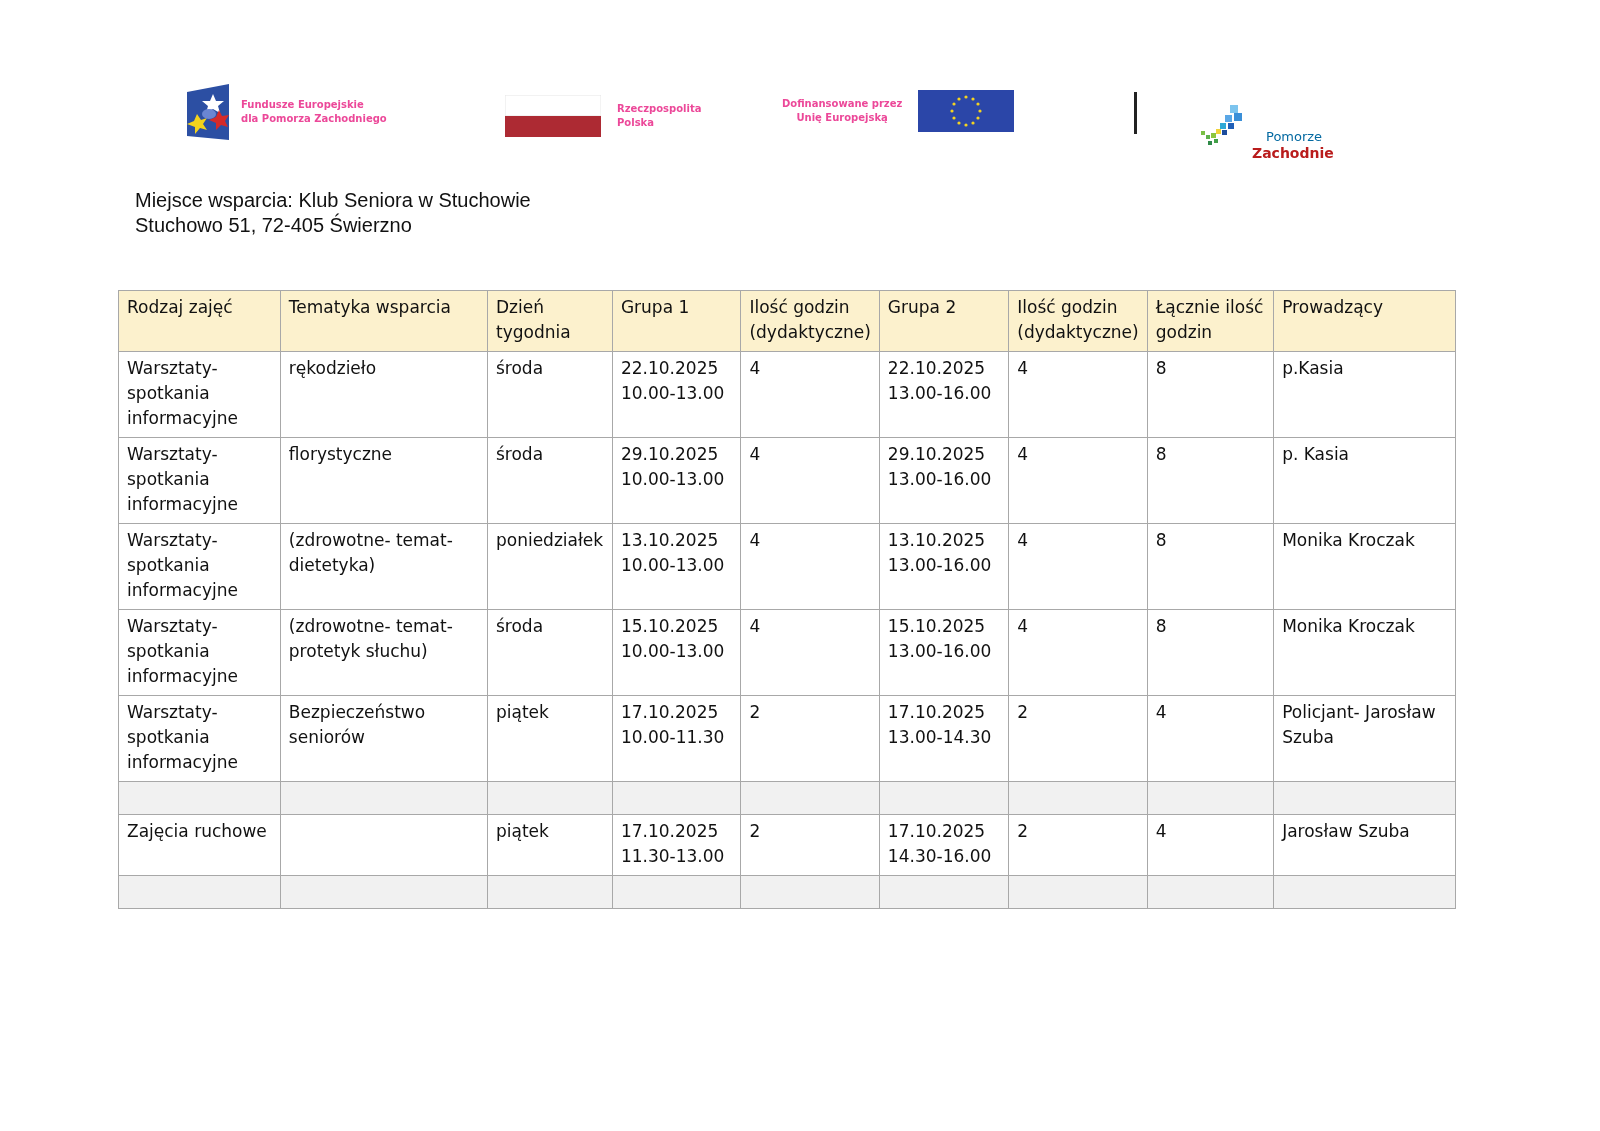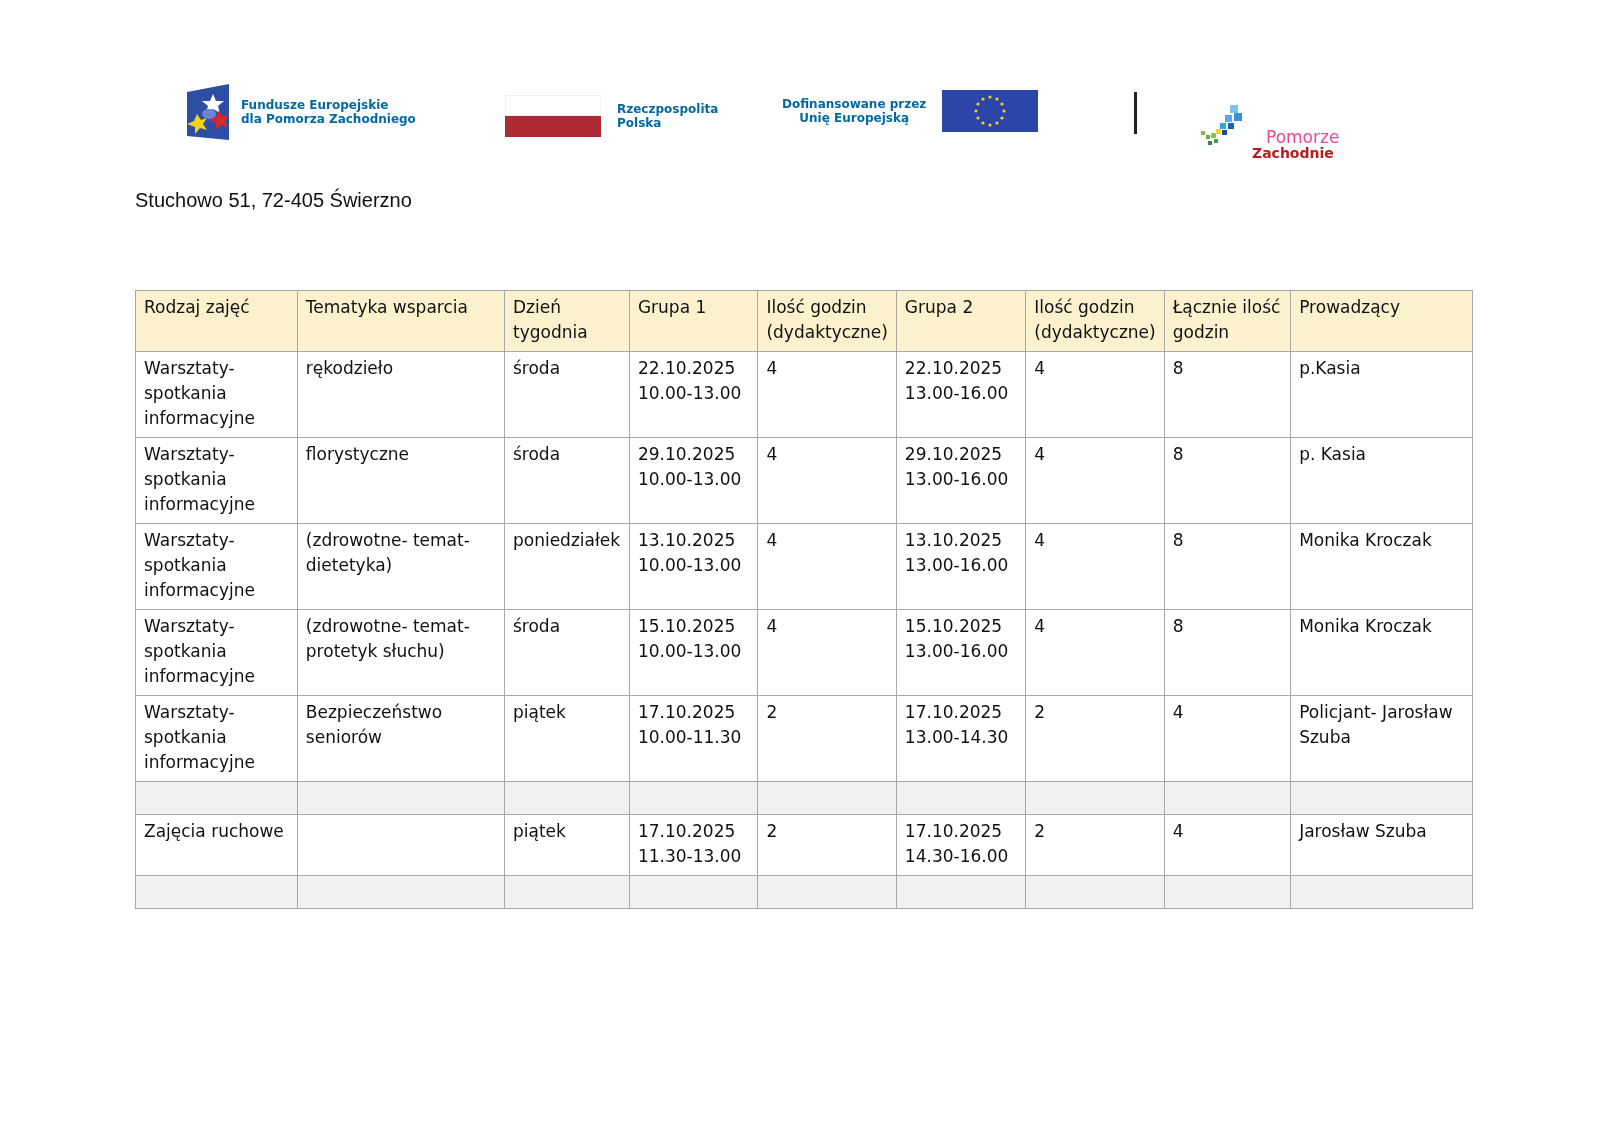--- a/index.html
+++ b/index.html
@@ -1,30 +1,30 @@
 <!DOCTYPE html>
 <html><head>
 <meta charset="utf-8">
 <style>
   html, body { margin:0; padding:0; background:#fff; }
   body { width:1600px; height:1131px; position:relative; overflow:hidden; font-family:"Liberation Sans", sans-serif; color:#111; }
   .logos { position:absolute; top:82px; left:0; width:1600px; height:60px; }
   .logo { position:absolute; display:flex; align-items:center; }
-  .logo-text { font-family:"DejaVu Sans", sans-serif; font-weight:bold; font-size:12px; line-height:14px; color:#0369a1; }
+  .logo-text { font-family:"DejaVu Sans", sans-serif; font-weight:bold; font-size:10px; line-height:14px; color:#ec4899; }
   #logo-fe { left:185px; top:2px; }
   #logo-pl { left:505px; top:13px; }
   #logo-ue { left:782px; top:8px; }
   #logo-pz { left:1200px; top:6px; }
   .divider-v { position:absolute; left:1134px; top:10px; width:3px; height:42px; background:#222; }
   .pz-text { font-family:"DejaVu Sans", sans-serif; line-height:16px; margin-left:6px; }
-  .pz-1 { font-size:17px; color:#ec4899; display:block; margin-left:14px;margin-top:41px; }
+  .pz-1 { font-size:13px; color:#0369a1; display:block; margin-left:14px;margin-top:41px; }
   .pz-2 { font-size:14px; color:#b91c1c; font-weight:bold; display:block; }
   .header-block { position:absolute; left:135px; top:188px; font-size:20px; line-height:25px; }
   .header-block .bold { font-weight:bold; }
-  table.sched { position:absolute; left:135px; top:290px; border-collapse:collapse; width:1338px; font-family:"DejaVu Sans", sans-serif; font-size:17px; line-height:25px;padding-left:40px; }
+  table.sched { position:absolute; left:118px; top:290px; border-collapse:collapse; width:1338px; font-family:"DejaVu Sans", sans-serif; font-size:17px; line-height:25px;padding-left:40px; }
   table.sched th, table.sched td { border:1.5px solid #a8a8a8; vertical-align:top; text-align:left; padding:4px 8px; font-weight:normal; color:#111; }
   table.sched thead th { background:#fcf1cd; height:52px; }
   table.sched tbody tr.data td { height:77px; }
   table.sched tbody tr.data.short td { height:52px; }
   table.sched tbody tr.empty td { background:#f1f1f1; height:28px; padding:2px 8px; }
   .cell-line { display:block; }
 </style>
 </head>
 <body>
 
@@ -96,20 +96,21 @@
       <rect x="14" y="36" width="4" height="4" fill="#42a048"></rect>
     </svg>
     <div class="pz-text">
       <span class="pz-1">Pomorze</span>
       <span class="pz-2">Zachodnie</span>
     </div>
   </div>
 </div>
 
 <div class="header-block">
+  <div>Miejsce wsparcia: Klub Seniora w Stuchowie</div>
   <div>Stuchowo 51, 72-405 Świerzno</div>
 </div>
 
 <table class="sched">
   <colgroup>
     <col style="width:163px">
       <col style="width:209px">
       <col style="width:125px">
       <col style="width:129px">
     <col style="width:135px">

